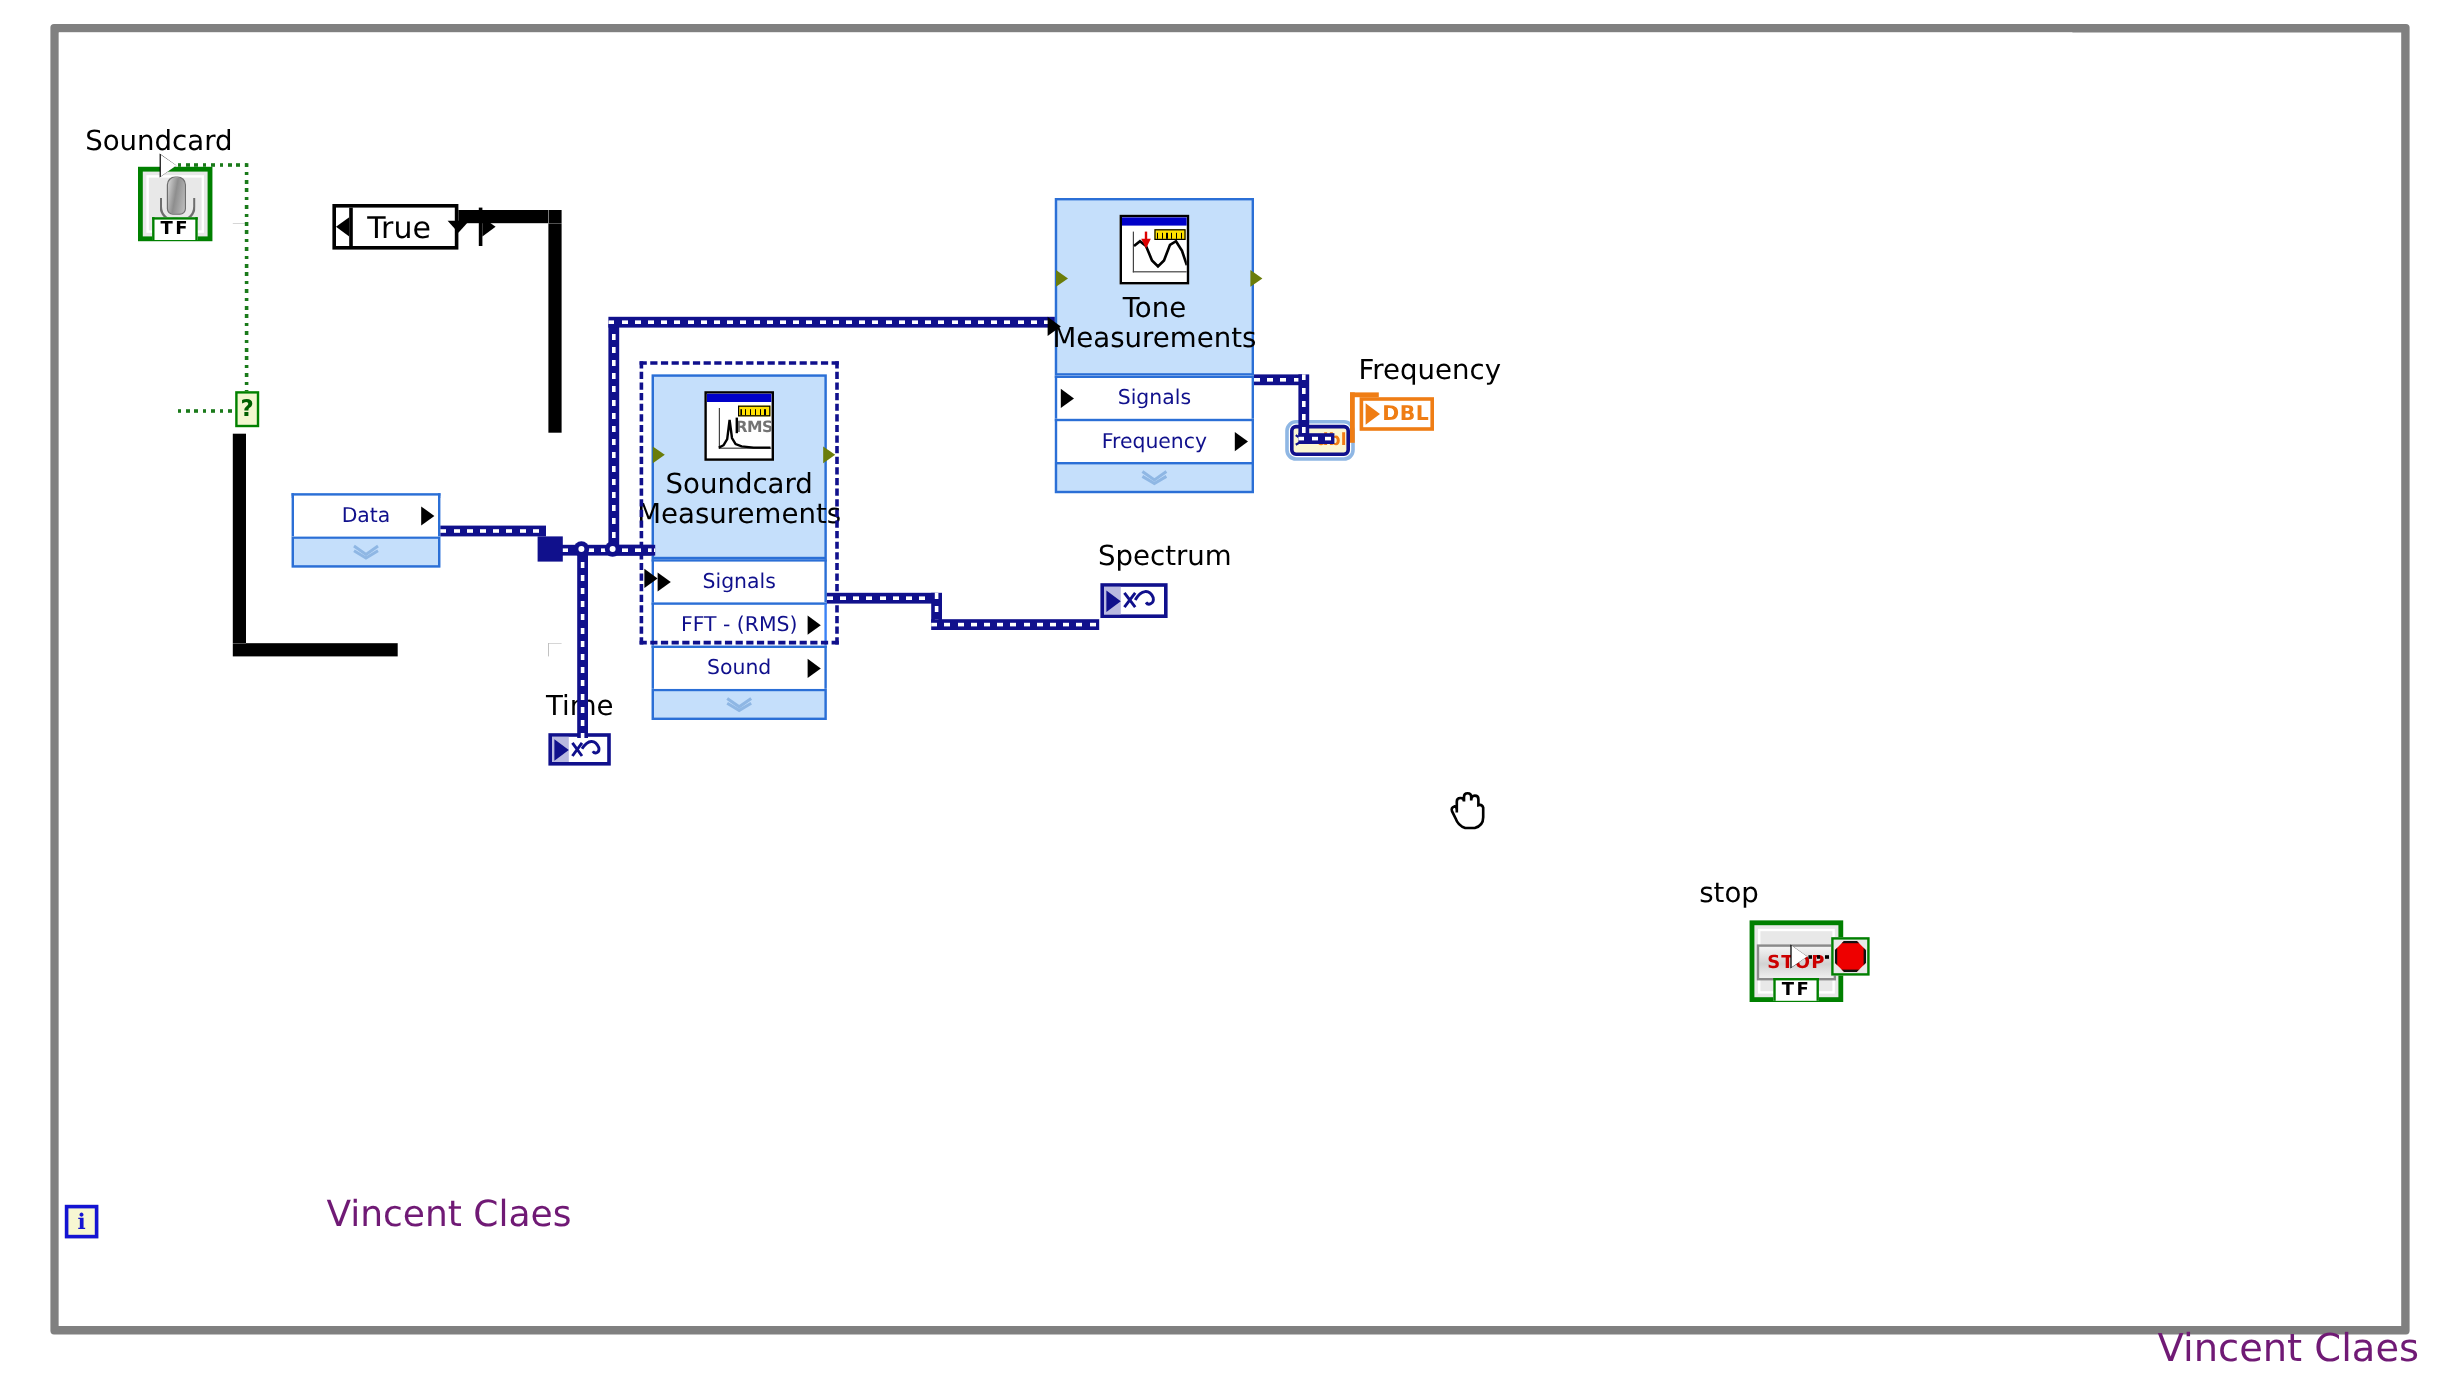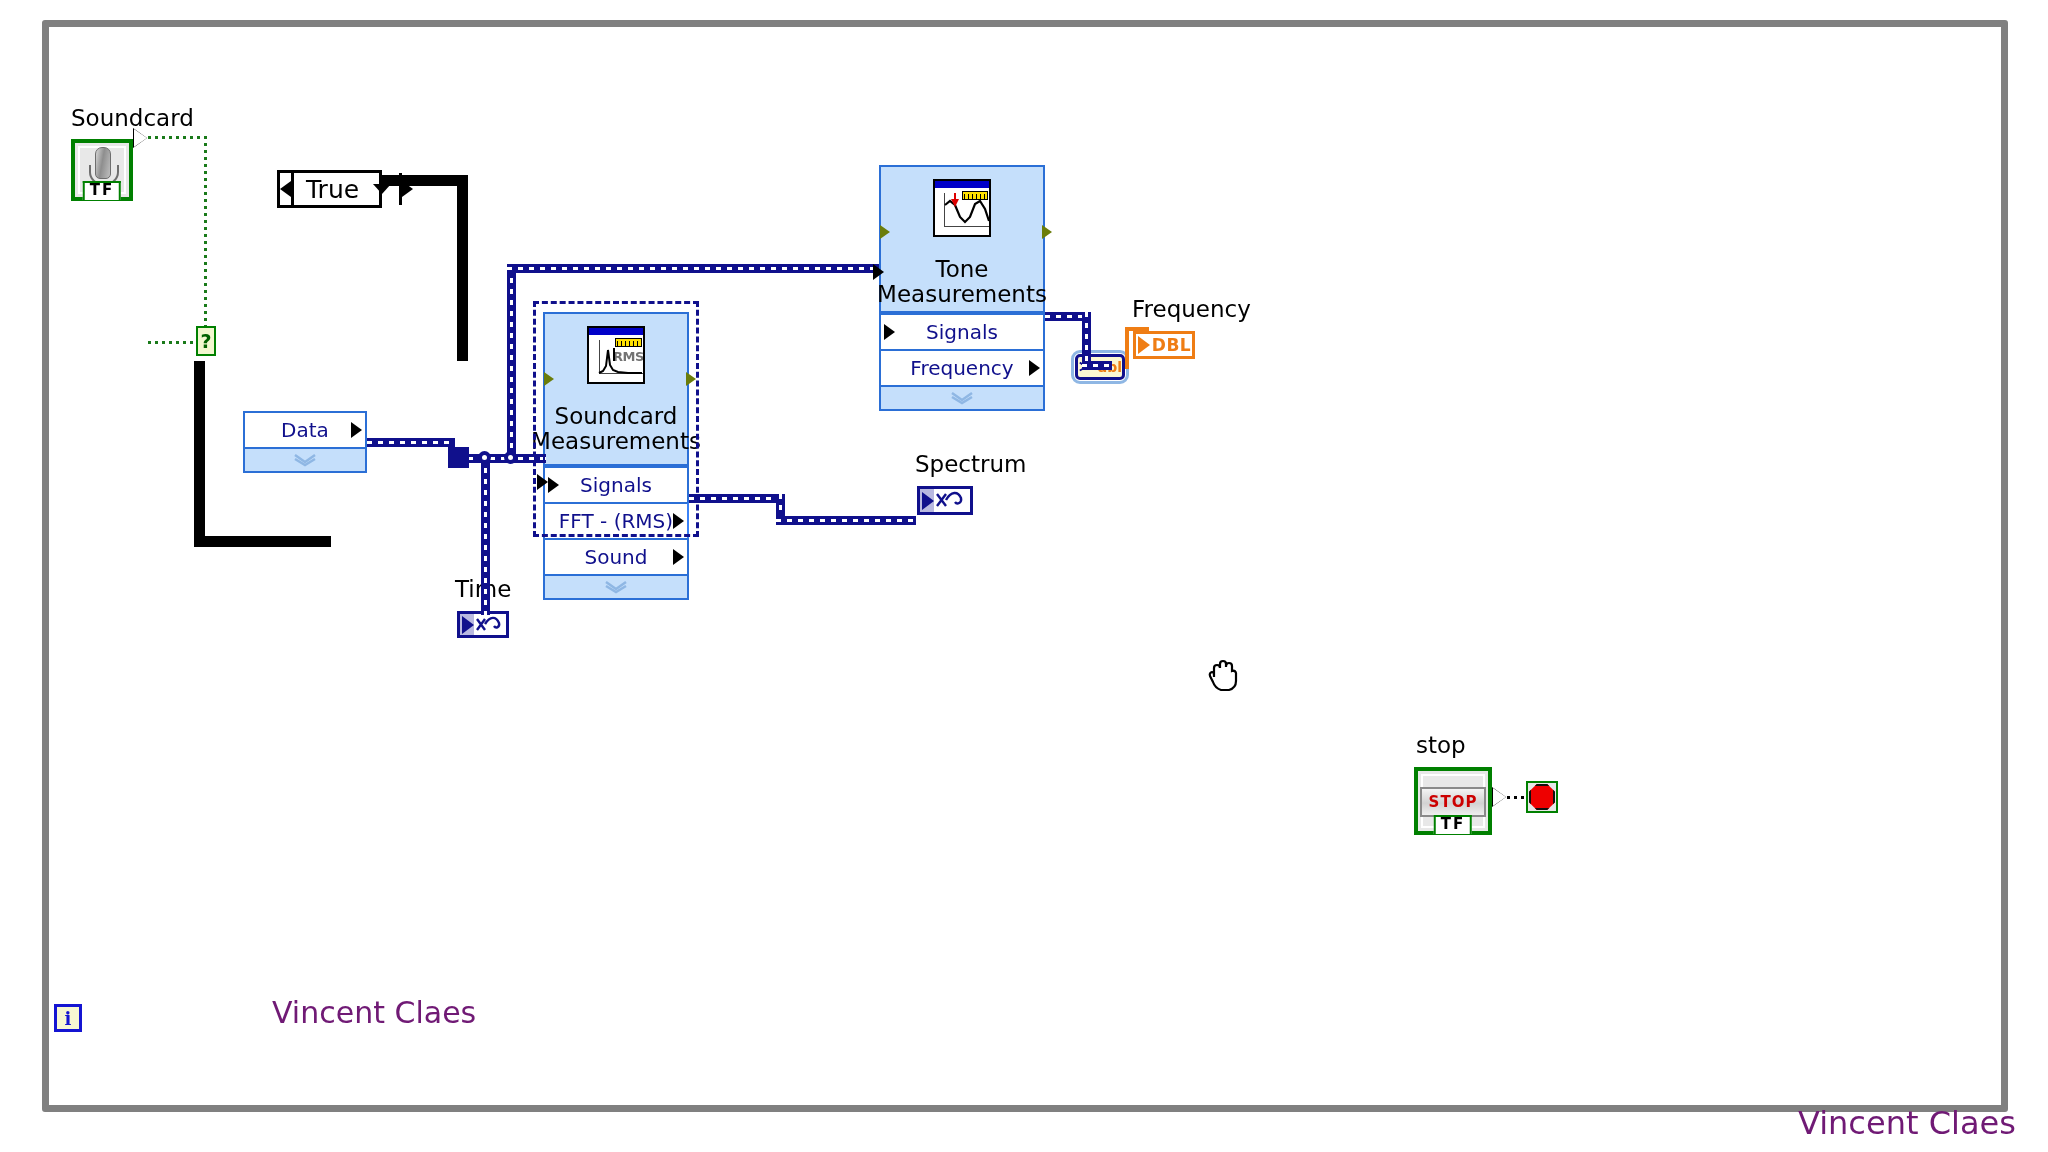--- a/index.html
+++ b/index.html
@@ -51,20 +51,21 @@
     white-space: nowrap;
     line-height: 1;
   }
 
   
   .term-ctrl {
     position: absolute;
     border: 4px solid #008000;
     background: #e8e8e8;
     box-sizing: border-box;
+    margin-left: 44px;
   }
   .term-ctrl-inner {
     position: absolute;
     inset: 3px;
     border: 2px solid #ffffff;
     background: #e8e8e8;
     box-sizing: border-box;
   }
   .tf-tag {
     position: absolute;
@@ -267,33 +268,33 @@
     position: relative;
     box-sizing: border-box;
     overflow: hidden;
   }
   .xnode-title {
     font-family: "DejaVu Sans", sans-serif;
     font-size: 23px;
     color: #000000;
     text-align: center;
     line-height: 1.08;
-    margin-top: 20px;
+    margin-top: 8px;
     white-space: pre-line;
   }
   .xrow {
     position: relative;
     background: #ffffff;
     border-top: 2px solid #2b6fd6;
     height: 36px;
     display: flex;
     align-items: center;
     justify-content: center;
     font-family: "DejaVu Sans", sans-serif;
-    font-size: 20px;
+    font-size: 17px;
     color: #10108c;
     box-sizing: border-box;
   }
   .xrow-expand {
     background: #c5dffb;
     border-top: 2px solid #2b6fd6;
     height: 22px;
     display: flex;
     align-items: center;
     justify-content: center;

